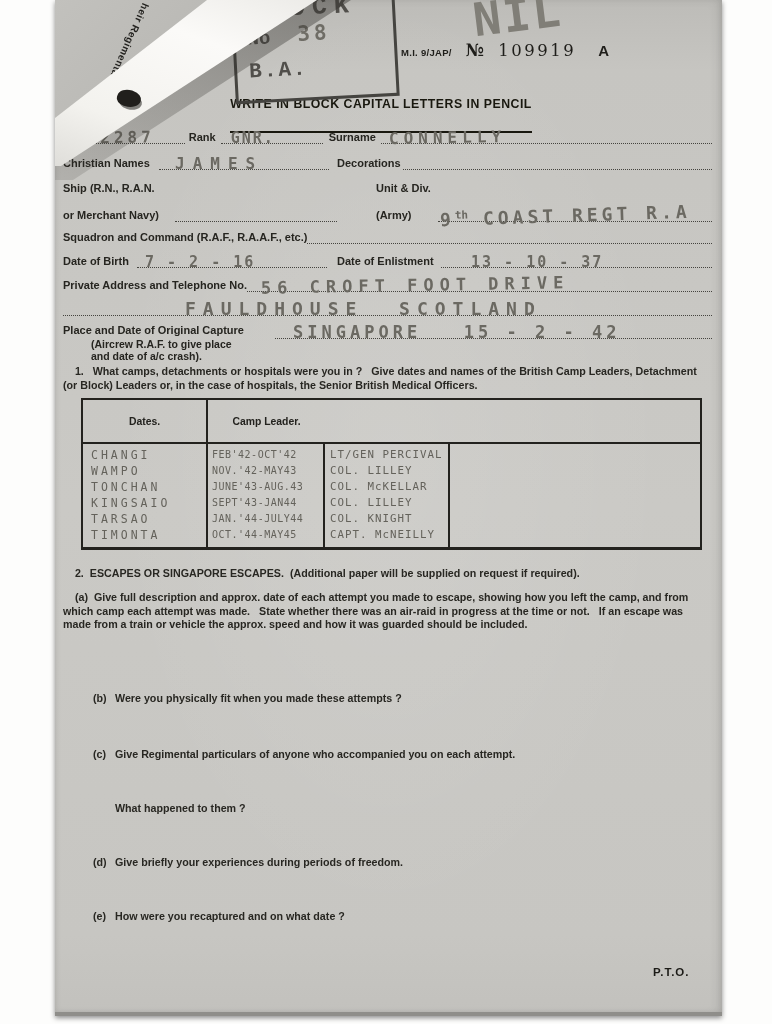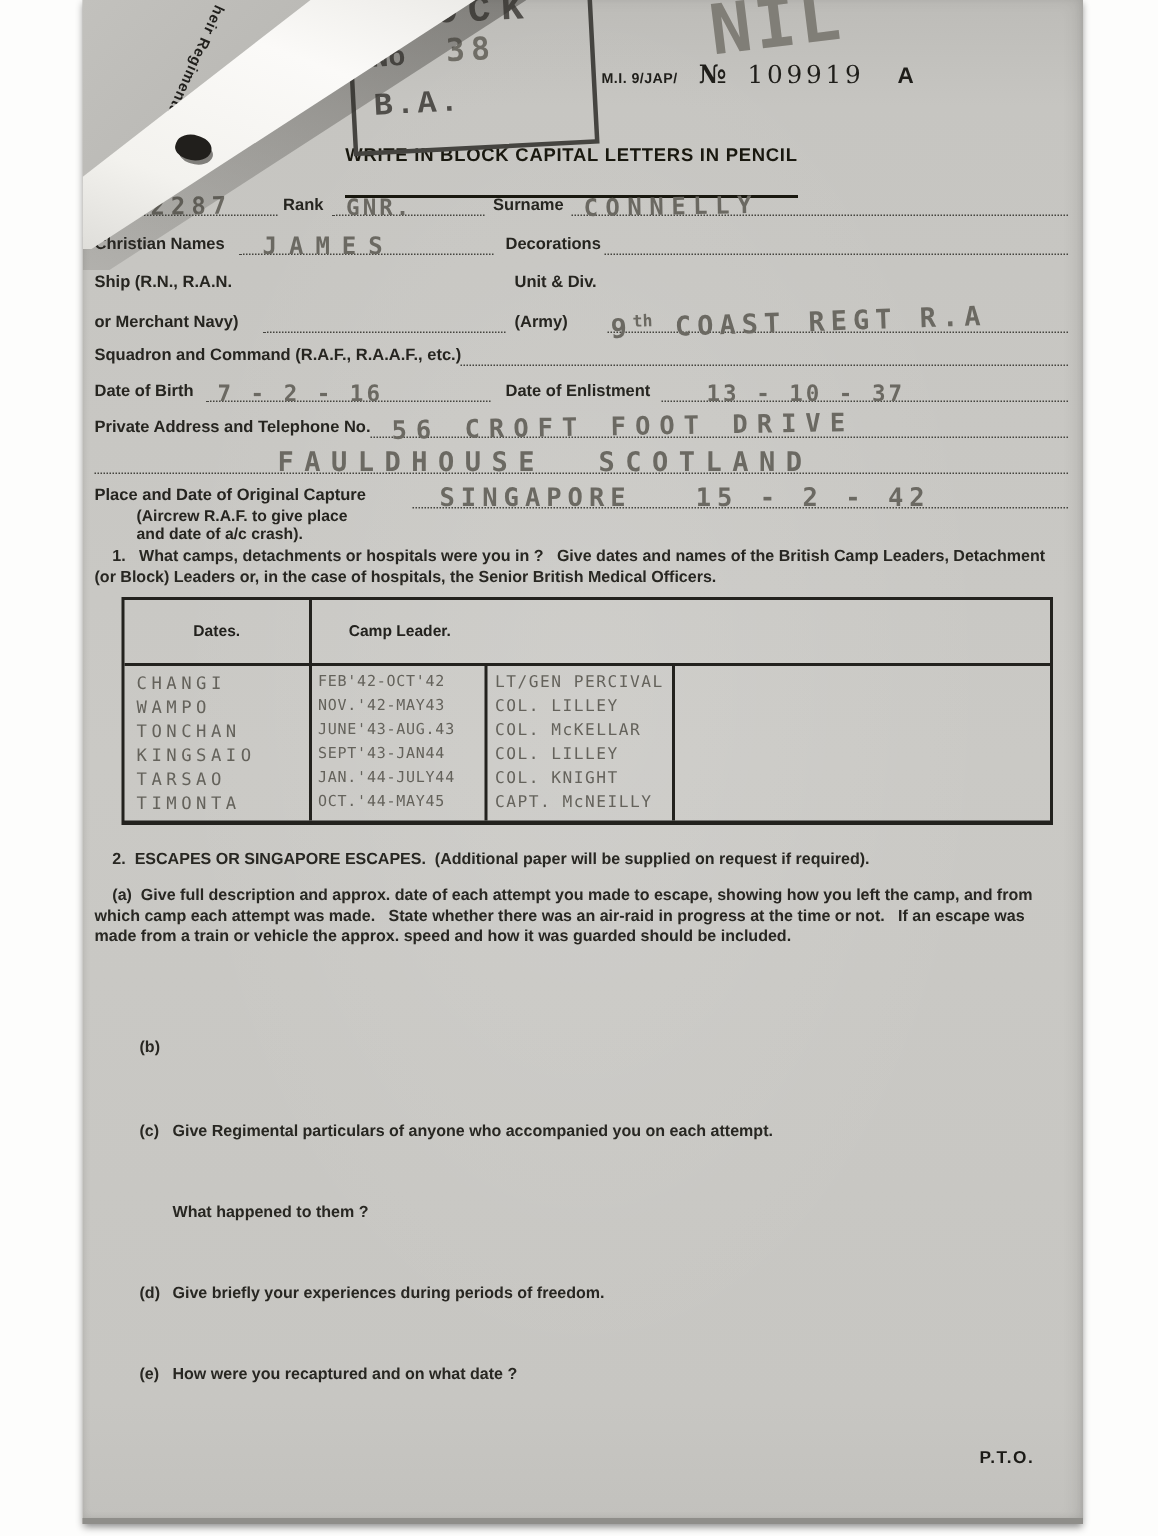--- a/index.html
+++ b/index.html
@@ -159,27 +159,27 @@
 
   <div class="row" style="top:154px;">
     <span class="lbl" style="width:96px;">Christian Names</span>
     <span class="line" style="width:170px;">
       <span class="hw" style="left:16px;font-size:16px;letter-spacing:8px;">JAMES</span>
     </span>
     <span class="lbl" style="margin-left:8px;width:66px;">Decorations</span>
     <span class="line grow"></span>
   </div>
 
-  <div class="row" style="top:180px;height:42px;align-items:stretch;">
+  <div class="row" style="top:180px;height:42px;align-items:stretch;gap:22px;">
     <span style="width:274px;position:relative;flex:none;">
       <span class="lbl" style="position:absolute;left:0;top:2px;">Ship (R.N., R.A.N.</span>
       <span class="lbl" style="position:absolute;left:0;bottom:0;">or Merchant Navy)</span>
       <span class="line" style="position:absolute;left:112px;right:0;bottom:0;height:14px;"></span>
     </span>
-    <span style="margin-left:6px;flex:1;position:relative;">
+    <span style="margin-left:17px;flex:1;position:relative;">
       <span class="lbl" style="position:absolute;left:0;top:2px;">Unit &amp; Div.</span>
       <span class="lbl" style="position:absolute;left:0;bottom:0;">(Army)</span>
       <span class="line" style="position:absolute;left:62px;right:0;bottom:0;height:14px;">
         <span class="hw" style="left:2px;font-size:18px;letter-spacing:4px;transform:rotate(-2deg);bottom:-4px;"><span>9</span><span style="font-size:11px;vertical-align:7px;letter-spacing:0;">th</span><span> COAST REGT R.A</span></span>
       </span>
     </span>
   </div>
 
   <div class="row" style="top:228px;">
     <span class="lbl">Squadron and Command (R.A.F., R.A.A.F., etc.)</span>
@@ -271,20 +271,21 @@
   <div class="para" style="top:554px;">
     <span>2.</span><span>  </span><span>ESCAPES OR SINGAPORE ESCAPES.</span><span>  (Additional paper will be supplied on request if required).</span>
   </div>
 
   <div class="para" style="top:578px;text-indent:16px;">
     <span>(a)</span><span>  Give full description and approx. date of each attempt you made to escape, showing how you left the camp, and from which camp each attempt was made.   State whether there was an air-raid in progress at the time or not.   If an escape was made from a train or vehicle the approx. speed and how it was guarded should be included.</span>
   </div>
 
   <div class="qitem" style="top:692px;left:38px;right:20px;">
     <span class="qn">(b)</span>
+    <span>Were you physically fit when you made these attempts ?</span>
   </div>
 
   <div class="qitem" style="top:748px;left:38px;right:20px;">
     <span class="qn">(c)</span>
     <span>Give Regimental particulars of anyone who accompanied you on each attempt.</span>
   </div>
 
   <div class="qitem" style="top:802px;left:60px;right:20px;">
     <span>What happened to them ?</span>
   </div>

